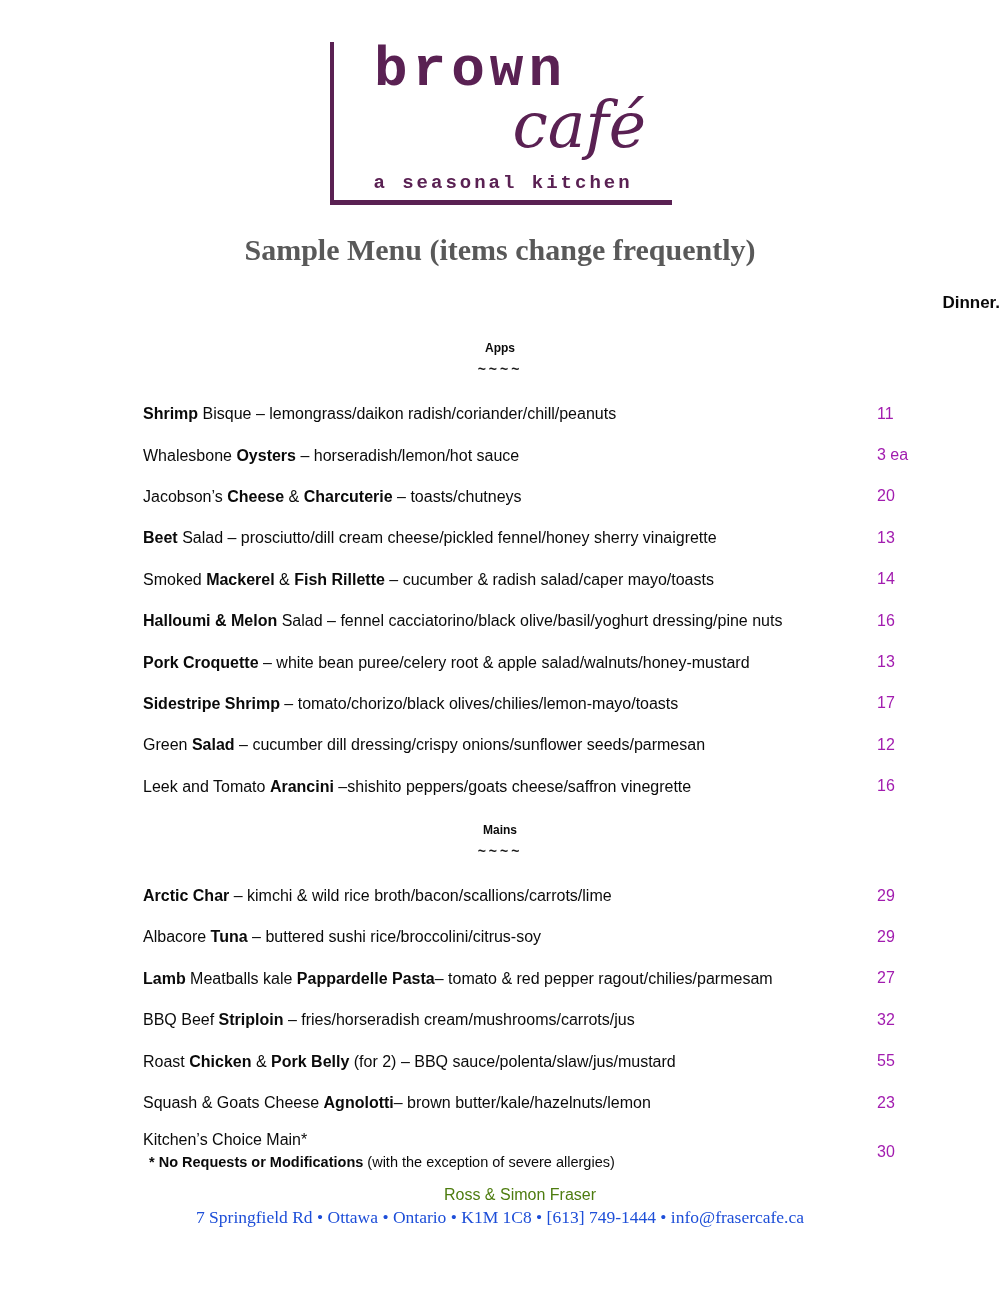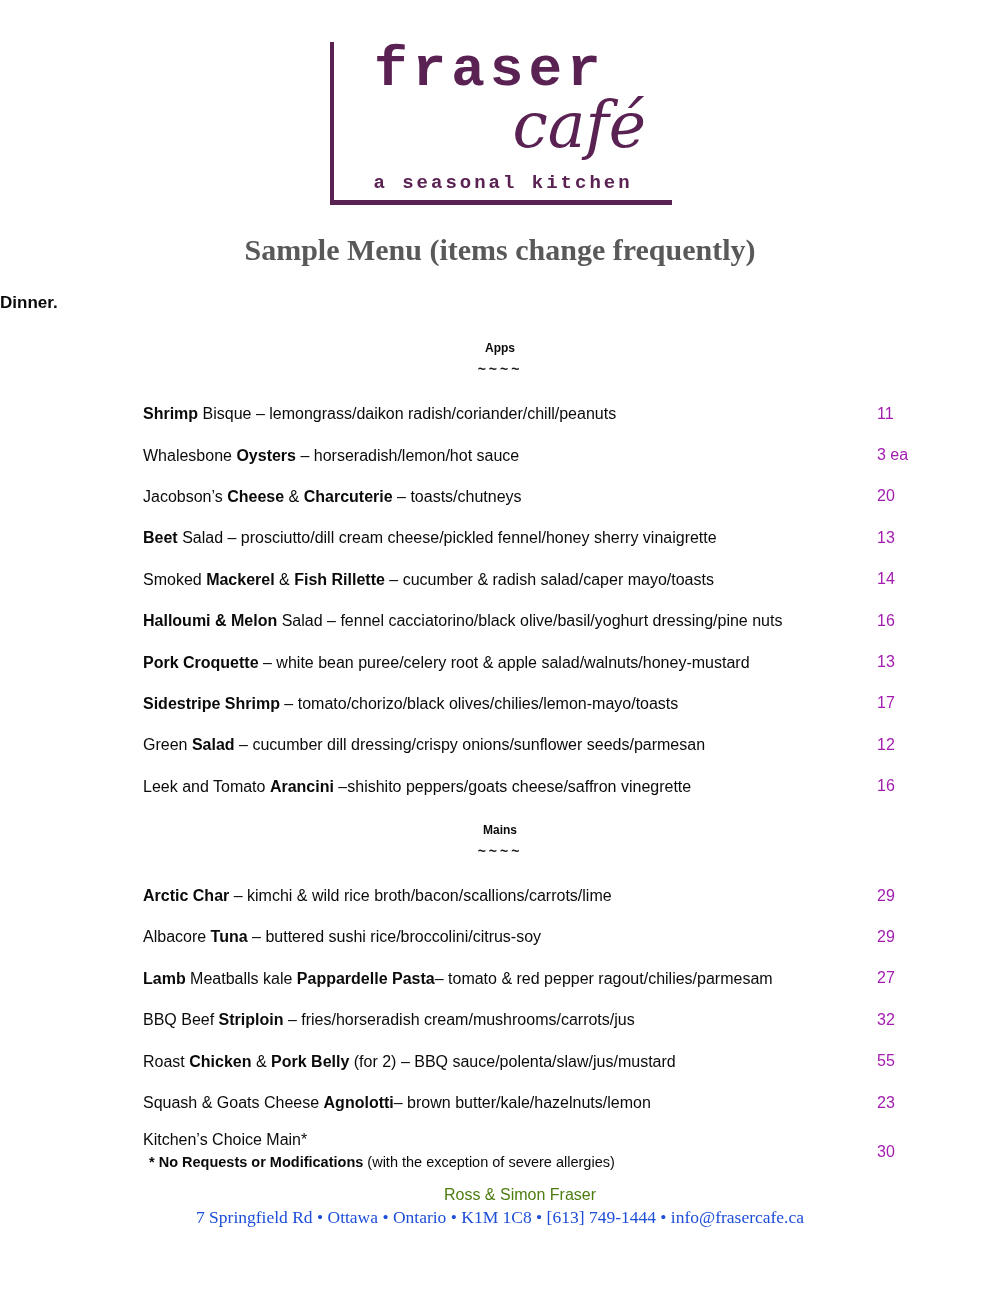--- a/index.html
+++ b/index.html
@@ -40,21 +40,21 @@
 
   
   .page-title {
     position: absolute; top: 233px; left: 0; width: 100%;
     text-align: center;
     font-family: "Liberation Serif", serif;
     font-weight: 700; font-size: 30px; color: #595959;
   }
   .menu-subtitle {
     position: absolute; top: 293px; left: 0; width: 100%;
-    text-align: left;
+    text-align: right;
     font-size: 17px; font-weight: 700; color: #0a0a0a;
   }
 
   
   .menu-wrapper { position: absolute; top: 338px; left: 0; width: 100%; }
   .section-heading {
     text-align: center; font-size: 12px; font-weight: 700;
     color: #0a0a0a; line-height: 20px;
   }
   .section-divider {
@@ -86,21 +86,21 @@
   .footer-names { font-size: 16px; line-height: 22px; color: #4d7c0f; padding-left: 40px; }
   .footer-address {
     font-family: "Liberation Serif", serif;
     font-size: 17.5px; line-height: 23px; color: #1d4ed8;
   }
 </style>
 </head>
 <body>
 
 <div class="logo-box">
-  <div class="logo-fraser">fraser</div>
+  <div class="logo-fraser">brown</div>
   <div class="logo-cafe">café</div>
   <div class="logo-tagline">a seasonal kitchen</div>
 </div>
 
 <div class="page-title">Sample Menu (items change frequently)</div>
 <div class="menu-subtitle">Dinner.</div>
 
 <div class="menu-wrapper">
   <div class="section-block apps">
     <div class="section-heading">Apps</div>

